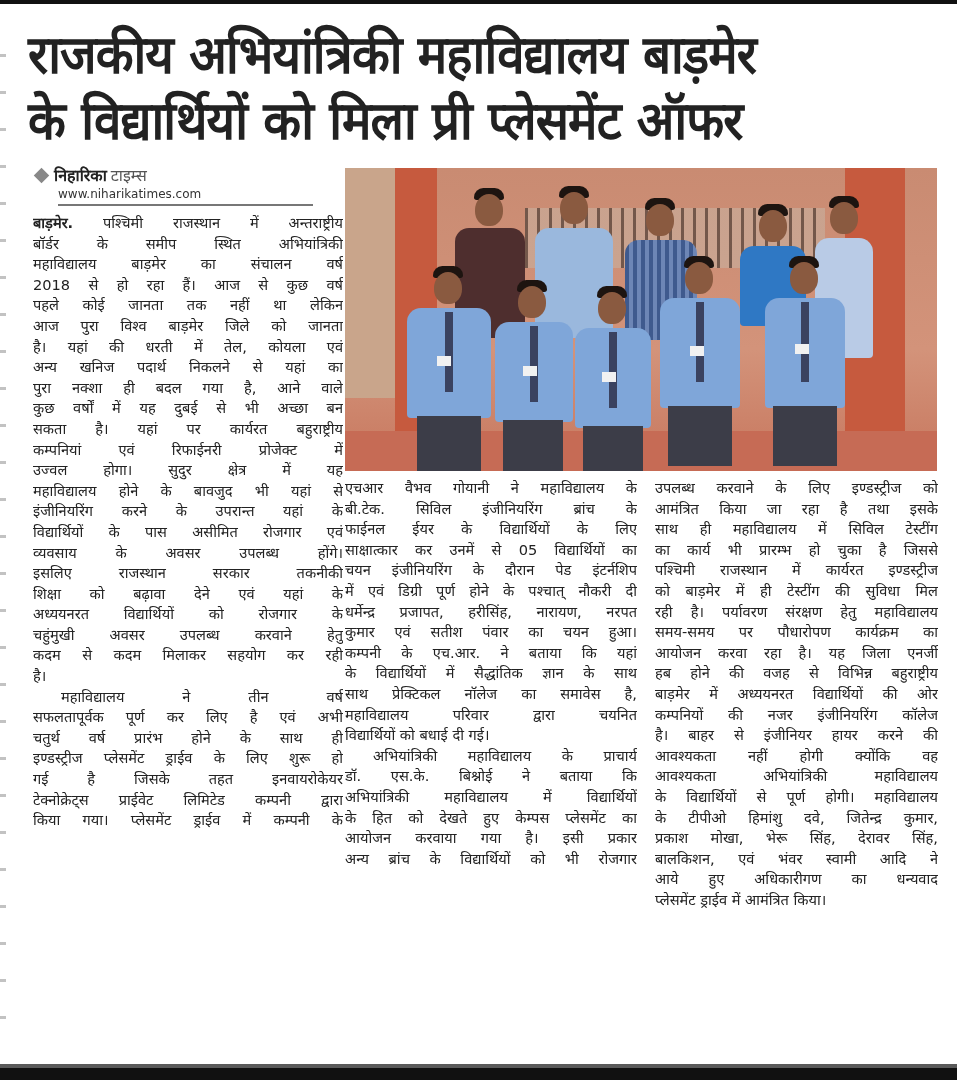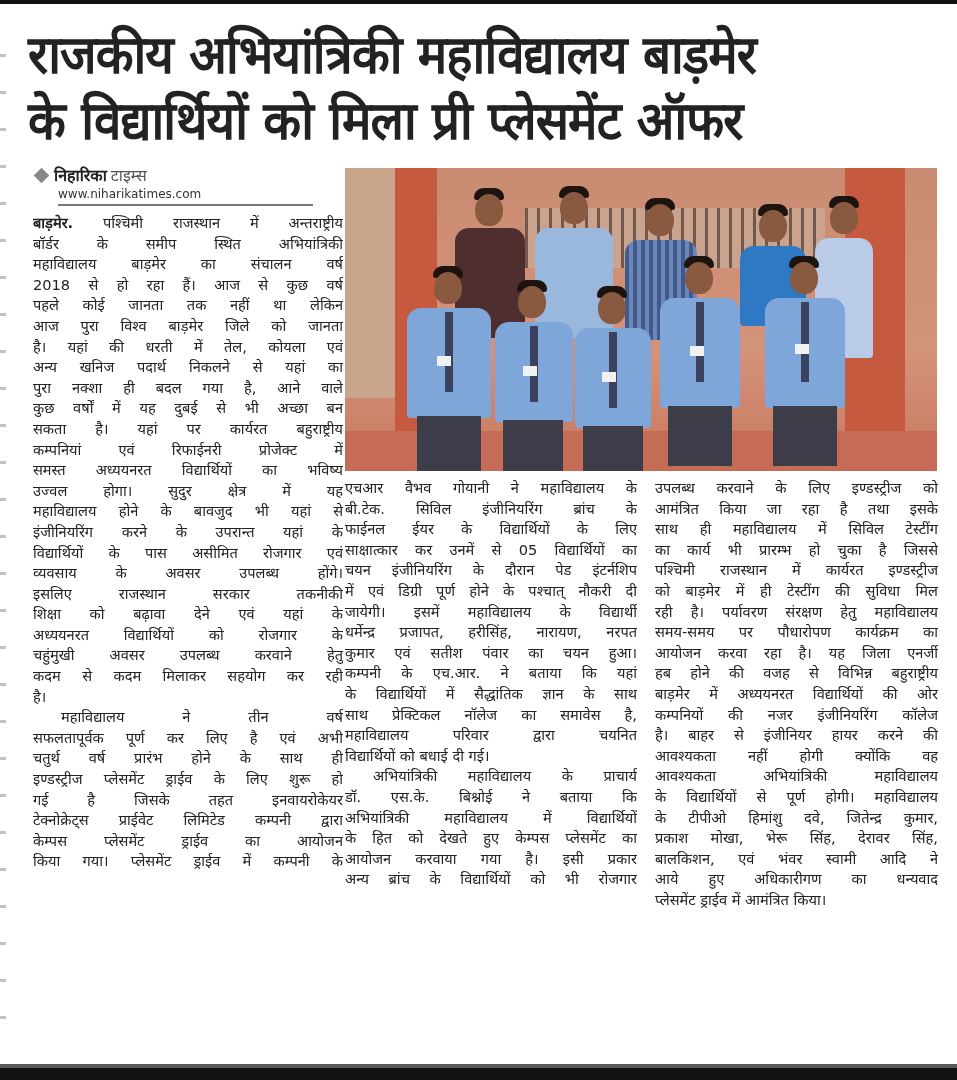--- a/index.html
+++ b/index.html
@@ -144,50 +144,47 @@
   <span class="line">महाविद्यालय बाड़मेर का संचालन वर्ष</span>
   <span class="line">2018 से हो रहा हैं। आज से कुछ वर्ष</span>
   <span class="line">पहले कोई जानता तक नहीं था लेकिन</span>
   <span class="line">आज पुरा विश्व बाड़मेर जिले को जानता</span>
   <span class="line">है। यहां की धरती में तेल, कोयला एवं</span>
   <span class="line">अन्य खनिज पदार्थ निकलने से यहां का</span>
   <span class="line">पुरा नक्शा ही बदल गया है, आने वाले</span>
   <span class="line">कुछ वर्षों में यह दुबई से भी अच्छा बन</span>
   <span class="line">सकता है। यहां पर कार्यरत बहुराष्ट्रीय</span>
   <span class="line">कम्पनियां एवं रिफाईनरी प्रोजेक्ट में</span>
-  <span class="line">समस्त अध्ययनरत विद्यार्थियों का भविष्य</span>
   <span class="line">उज्वल होगा। सुदुर क्षेत्र में यह</span>
   <span class="line">महाविद्यालय होने के बावजुद भी यहां से</span>
   <span class="line">इंजीनियरिंग करने के उपरान्त यहां के</span>
   <span class="line">विद्यार्थियों के पास असीमित रोजगार एवं</span>
   <span class="line">व्यवसाय के अवसर उपलब्ध होंगे।</span>
   <span class="line">इसलिए राजस्थान सरकार तकनीकी</span>
   <span class="line">शिक्षा को बढ़ावा देने एवं यहां के</span>
   <span class="line">अध्ययनरत विद्यार्थियों को रोजगार के</span>
   <span class="line">चहुंमुखी अवसर उपलब्ध करवाने हेतु</span>
   <span class="line">कदम से कदम मिलाकर सहयोग कर रही</span>
   <span class="line last">है।</span>
   <span class="line indent">महाविद्यालय ने तीन वर्ष</span>
   <span class="line">सफलतापूर्वक पूर्ण कर लिए है एवं अभी</span>
   <span class="line">चतुर्थ वर्ष प्रारंभ होने के साथ ही</span>
   <span class="line">इण्डस्ट्रीज प्लेसमेंट ड्राईव के लिए शुरू हो</span>
   <span class="line">गई है जिसके तहत इनवायरोकेयर</span>
   <span class="line">टेक्नोक्रेट्स प्राईवेट लिमिटेड कम्पनी द्वारा</span>
-  <span class="line">केम्पस प्लेसमेंट ड्राईव का आयोजन</span>
   <span class="line">किया गया। प्लेसमेंट ड्राईव में कम्पनी के</span>
 </div>
 
 <div class="col col-mid">
   <span class="line">एचआर वैभव गोयानी ने महाविद्यालय के</span>
   <span class="line">बी.टेक. सिविल इंजीनियरिंग ब्रांच के</span>
   <span class="line">फाईनल ईयर के विद्यार्थियों के लिए</span>
   <span class="line">साक्षात्कार कर उनमें से 05 विद्यार्थियों का</span>
   <span class="line">चयन इंजीनियरिंग के दौरान पेड इंटर्नशिप</span>
   <span class="line">में एवं डिग्री पूर्ण होने के पश्चात् नौकरी दी</span>
-  <span class="line">जायेगी। इसमें महाविद्यालय के विद्यार्थी</span>
   <span class="line">धर्मेन्द्र प्रजापत, हरीसिंह, नारायण, नरपत</span>
   <span class="line">कुमार एवं सतीश पंवार का चयन हुआ।</span>
   <span class="line">कम्पनी के एच.आर. ने बताया कि यहां</span>
   <span class="line">के विद्यार्थियों में सैद्धांतिक ज्ञान के साथ</span>
   <span class="line">साथ प्रेक्टिकल नॉलेज का समावेस है,</span>
   <span class="line">महाविद्यालय परिवार द्वारा चयनित</span>
   <span class="line last">विद्यार्थियों को बधाई दी गई।</span>
   <span class="line indent">अभियांत्रिकी महाविद्यालय के प्राचार्य</span>
   <span class="line">डॉ. एस.के. बिश्नोई ने बताया कि</span>
   <span class="line">अभियांत्रिकी महाविद्यालय में विद्यार्थियों</span>

